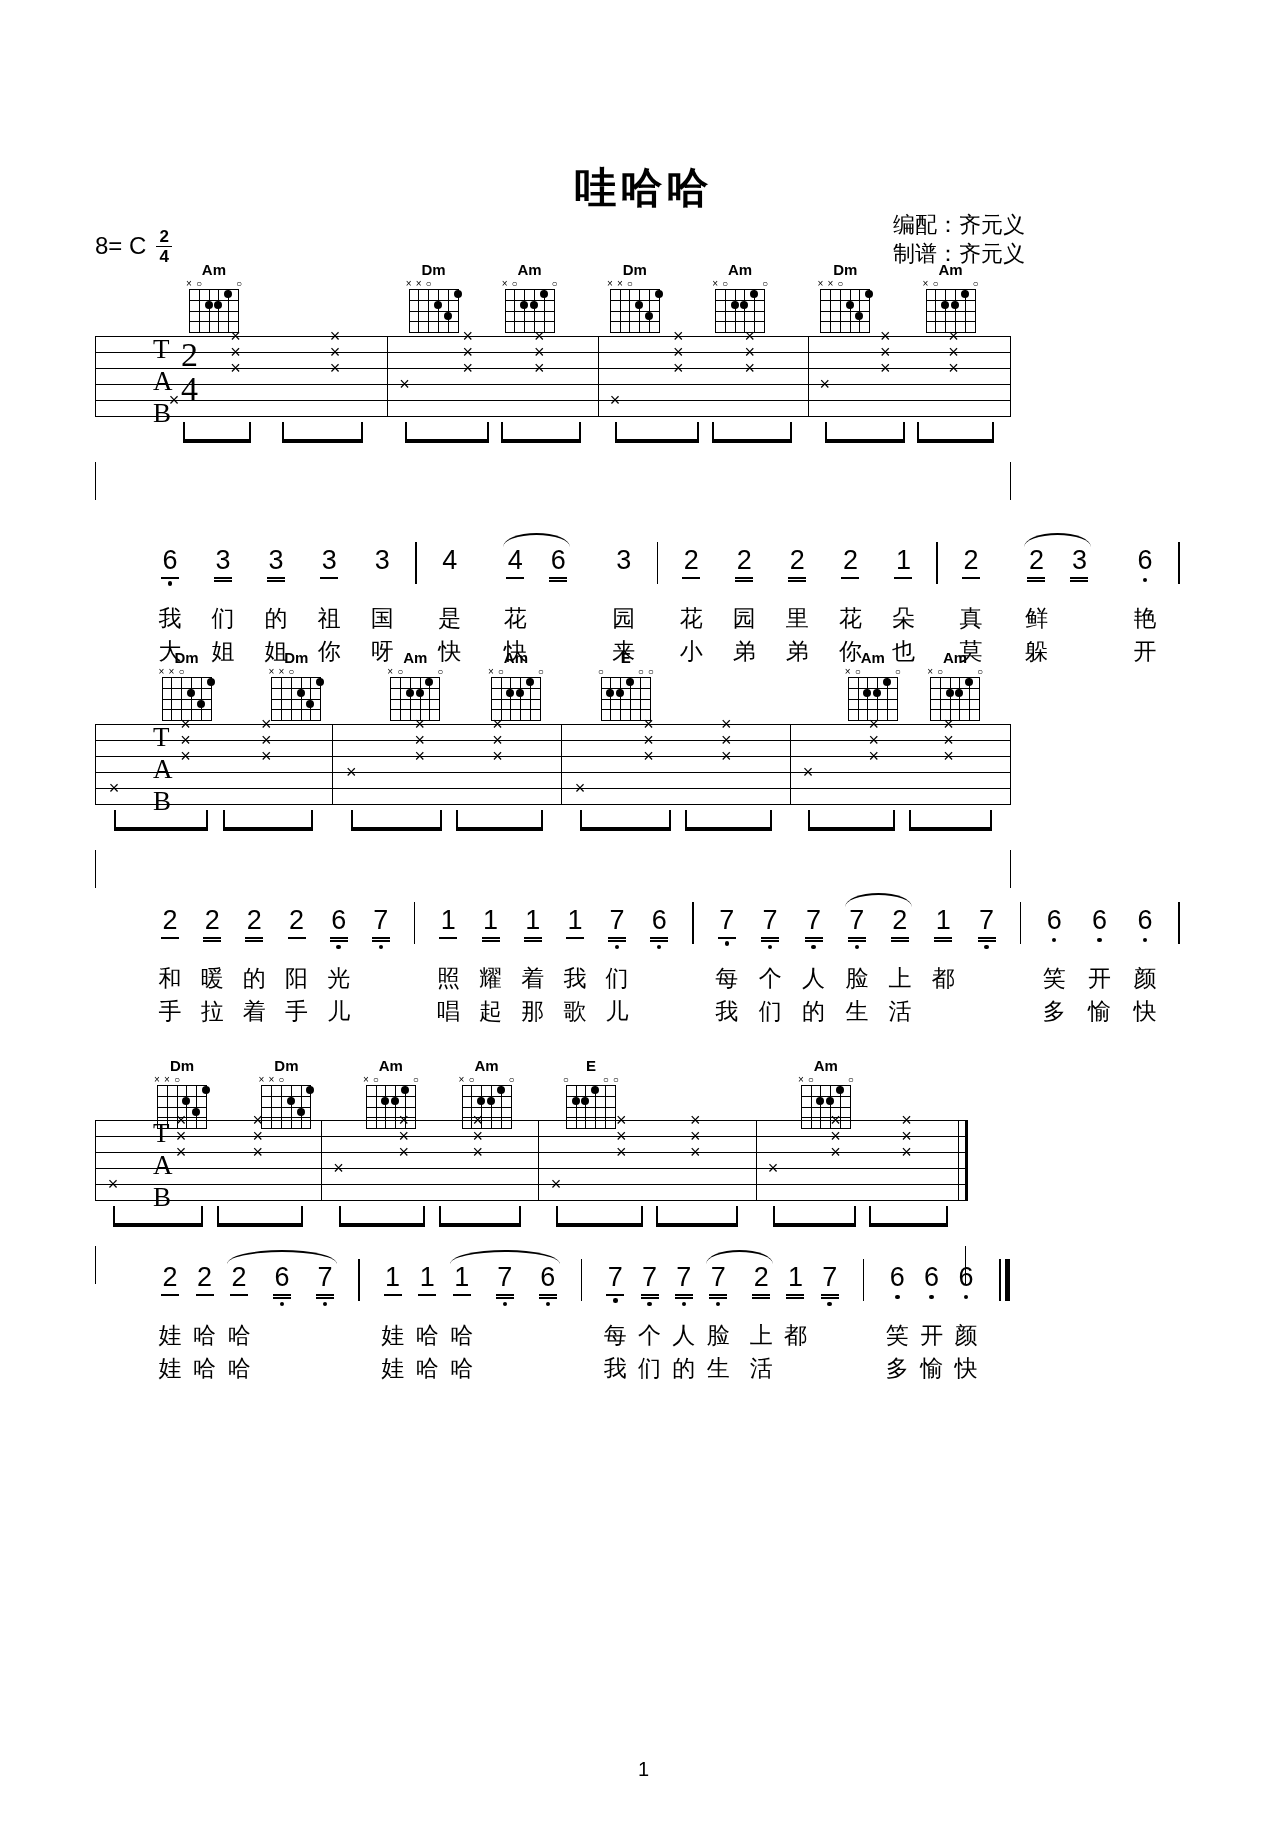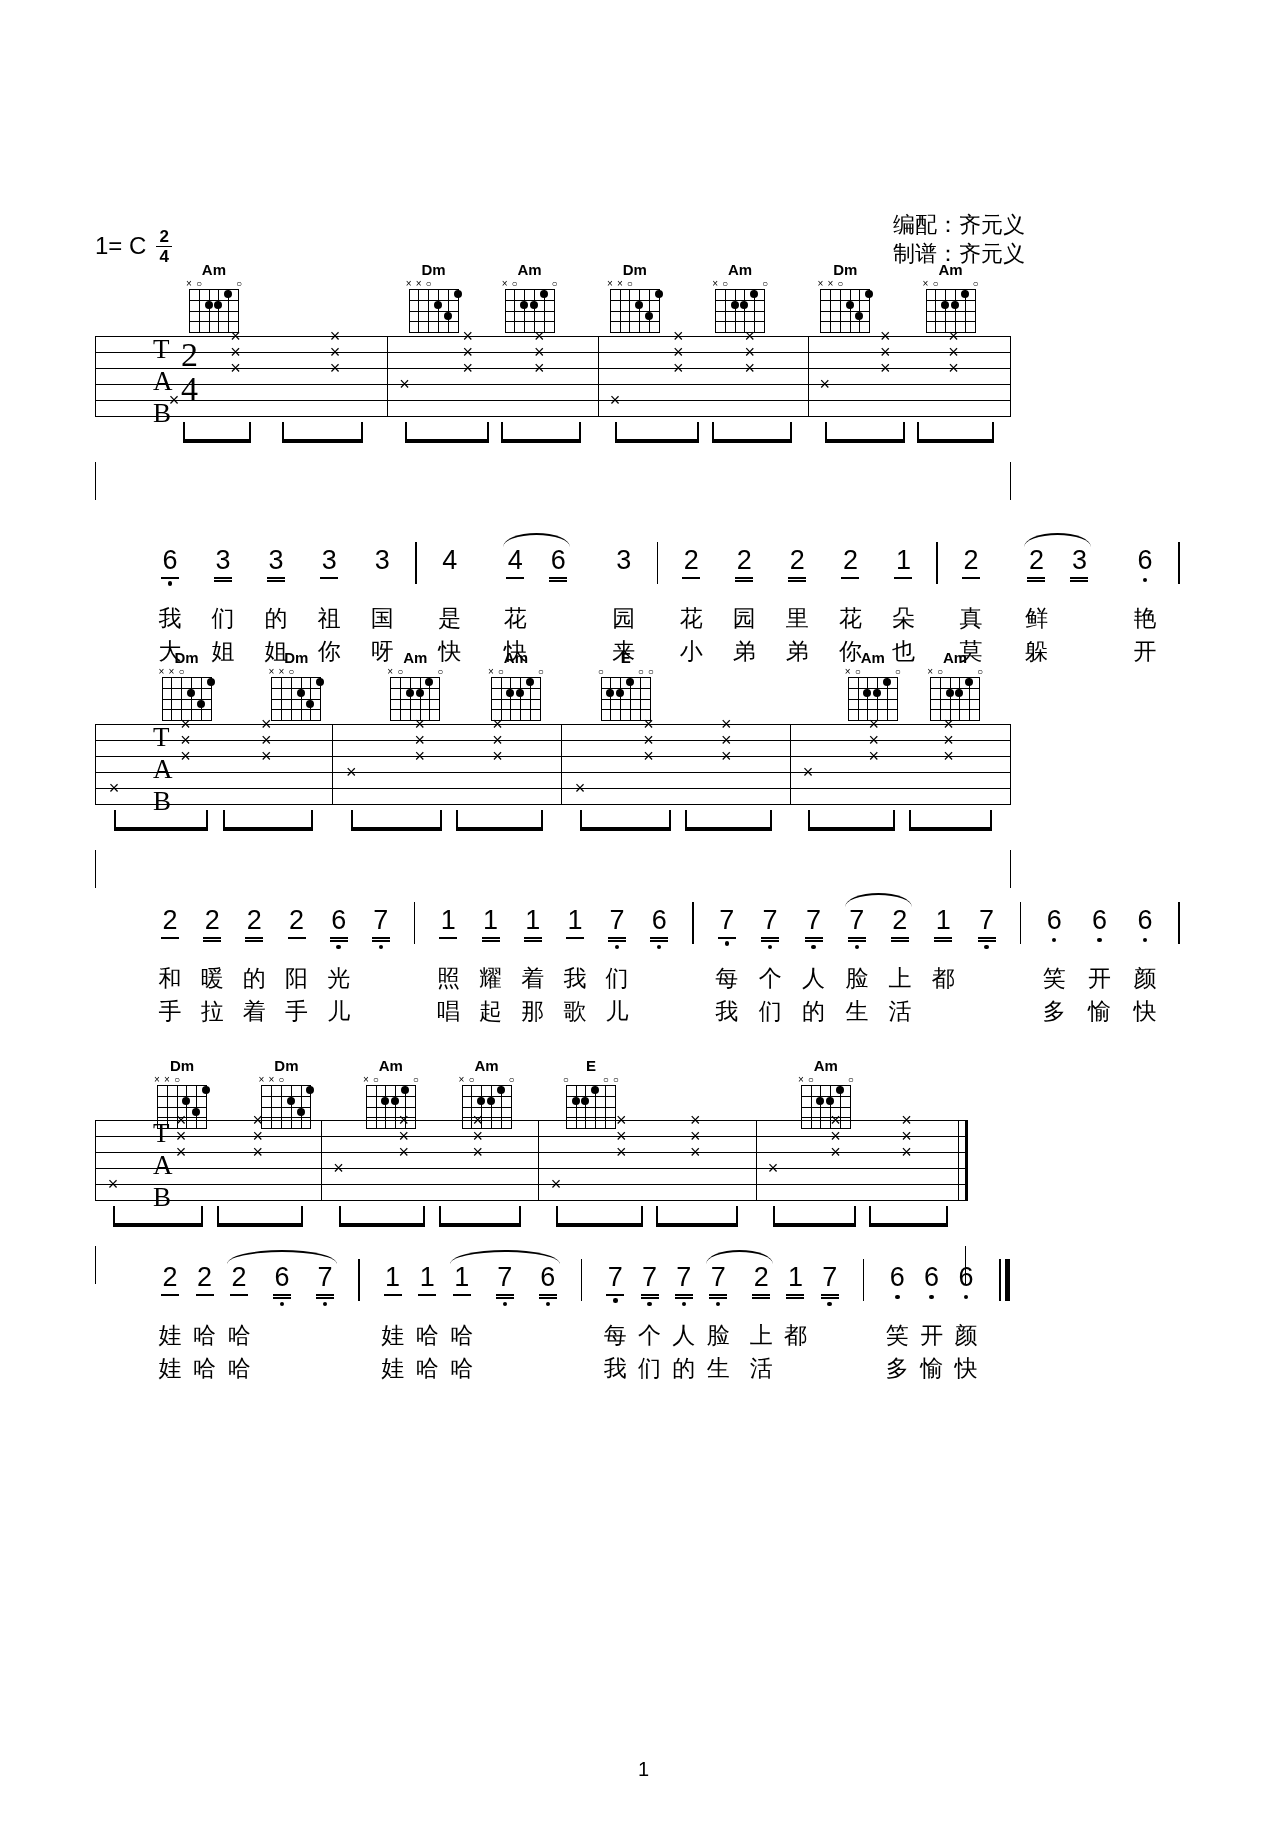--- a/index.html
+++ b/index.html
@@ -52,26 +52,27 @@
   .ly2{margin-top:3px;}
   .tiegroup{position:relative;display:flex;gap:9px;flex:none;}
   .tie-arc{position:absolute;top:-12px;left:5px;right:5px;height:12px;
            border-top:2px solid #000;
            border-top-left-radius:50% 100%;border-top-right-radius:50% 100%;}
 </style>
 </head>
 <body>
 
 <div class="page">
+  <div class="title">哇哈哈</div>
   <div class="credits">
     <div>编配：齐元义</div>
     <div>制谱：齐元义</div>
   </div>
   <div class="keysig">
-    <span>1= C</span>
+    <span>8= C</span>
     <span class="frac">
       <span class="top">2</span>
       <span class="bot">4</span>
     </span>
   </div>
   <div id="score">
       <div class="chord" style="left: 213.95px; top: 262px;">
         <div class="chord-name">Am</div>
         <div class="chord-markers">
           <span style="left: 0px;">×</span>

